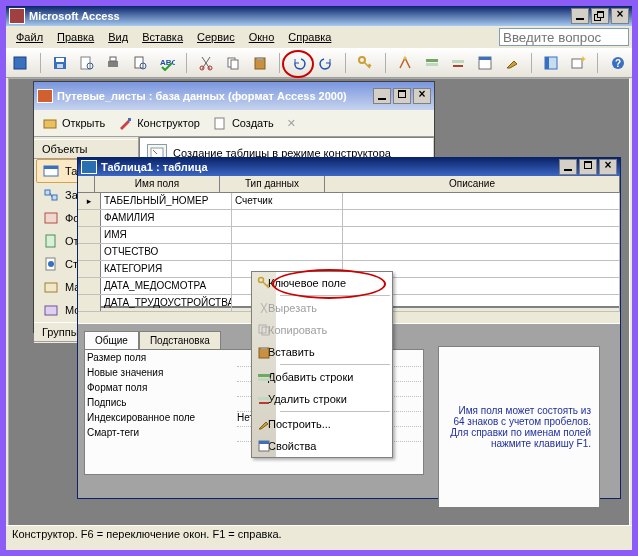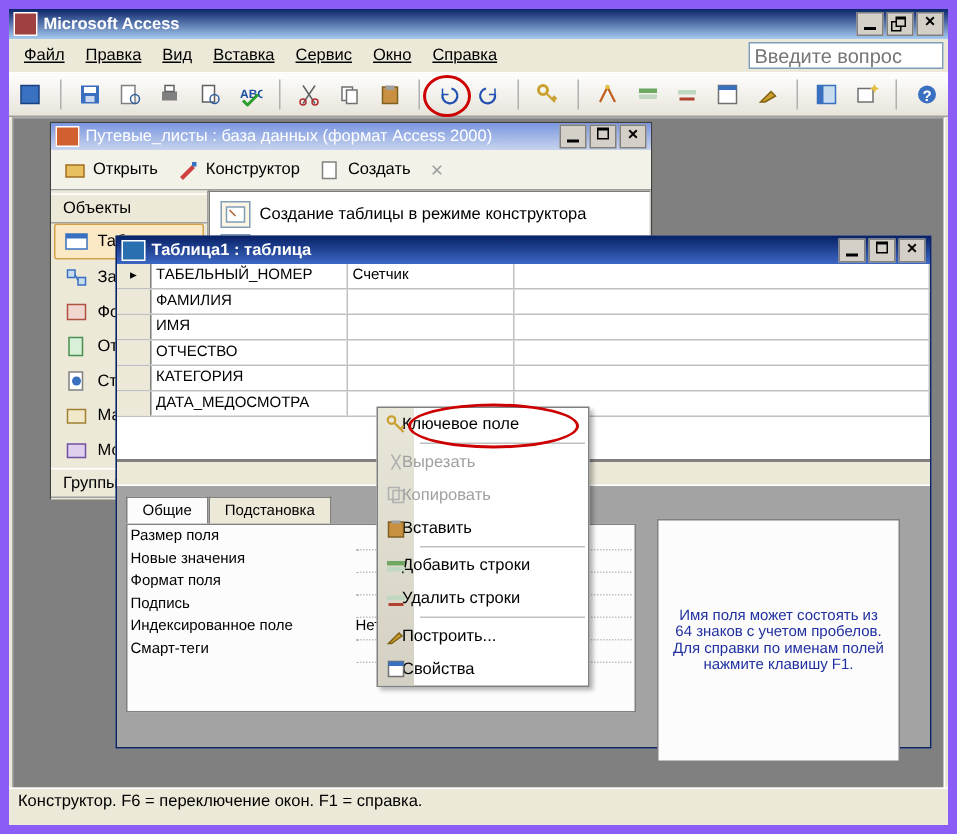--- a/index.html
+++ b/index.html
@@ -28,21 +28,21 @@
 .tb-sep{width:1px;height:20px;background:#b0b0b0;margin:0 3px}
 .tbtn{width:22px;height:22px;display:flex;align-items:center;justify-content:center;border:1px solid transparent;position:relative}
 .tbtn svg{width:16px;height:16px}
 .tb-circle{position:absolute;width:28px;height:24px;border:2px solid #cc0000;border-radius:50%;left:276px;top:1px;pointer-events:none}
 
 
 .mdi{position:absolute;left:2px;right:2px;top:72px;bottom:22px;background:#808080;border:1px inset #fff}
 
 
 .dbwin{position:absolute;left:24px;top:2px;width:400px;height:250px;background:#ece9d8;border:1px solid #404040}
-.dbwin .tbar{height:18px;background:linear-gradient(#7a96df,#c7d4ee);display:flex;align-items:center;padding:0 3px;font-weight:400;color:#fff}
+.dbwin .tbar{height:28px;background:linear-gradient(#7a96df,#c7d4ee);display:flex;align-items:center;padding:0 3px;font-weight:700;color:#fff}
 .dbwin .tbar .i{width:14px;height:12px;background:#d06030;border:1px solid #fff;margin-right:4px}
 .dbwin .dbtools{height:26px;border-bottom:1px solid #a0a0a0;display:flex;align-items:center;padding:0 5px;gap:5px;background:#f3f2e9}
 .dbwin .dbtools .db-act{display:flex;align-items:center;gap:3px;padding:2px 3px;border:1px solid transparent}
 .dbwin .dblayout{display:flex;height:calc(100% - 44px)}
 .dblayout .navcol{width:104px;background:#ece9d8;border-right:1px solid #a0a0a0;padding-top:2px}
 .navcol .cat-head{font-weight:400;padding:3px 8px;color:#000;border-top:1px solid #fff;border-bottom:1px solid #a0a0a0}
 .navcol .cat-item{display:flex;align-items:center;gap:6px;padding:4px 6px;margin:1px 3px}
 .navcol .cat-item.active{background:#fbe9c5;border:1px solid #d4a24b;border-radius:2px;margin:0 2px}
 .navcol .icon-sm{width:16px;height:14px;display:inline-block}
 .dblayout .content{flex:1;background:#fff;border:1px inset #d4d0c8;overflow:auto;padding:4px}
@@ -72,21 +72,21 @@
 .propdiv{display:flex;height:calc(100% - 148px)}
 .prop-left{flex:0 0 340px;padding:4px 6px}
 .prop-tabhead{text-align:center;background:#ece9d8;border-bottom:1px inset #fff;padding:2px;font-size:10px}
 .tabs{display:flex;margin-top:3px}
 .tab{padding:3px 10px;background:#ece9d8;border:1px solid #808080;border-bottom:none;font-size:10px;position:relative}
 .tab.active{background:#fcfcfc;z-index:2}
 .proplist{background:#fcfcfc;border:1px solid #808080;height:120px;padding:2px;font-size:10px}
 .pr{display:flex;height:15px}
 .pr .pk{width:150px}
 .pr .pv{flex:1;border-bottom:1px dotted #c0c0c0}
-.prop-right{flex:1;margin:22px 20px 8px 8px;border:1px solid #808080;background:#fcfcfc;display:flex;align-items:center;justify-content:center;text-align:center;font-size:10px;color:#2030a0;padding:8px}
+.prop-right{flex:1;margin:22px 20px 8px 8px;border:1px solid #808080;background:#fcfcfc;display:flex;align-items:center;justify-content:center;text-align:right;font-size:10px;color:#2030a0;padding:8px}
 
 
 .ctx{position:absolute;left:173px;top:113px;width:140px;background:#fff;border:1px solid #808080;box-shadow:2px 2px 3px rgba(0,0,0,.3);z-index:50}
 .ctx .band{position:absolute;left:0;top:0;bottom:0;width:24px;background:linear-gradient(#e9e7da,#d4d0c4)}
 .ctx .ci{position:relative;display:flex;align-items:center;height:22px;padding-left:16px;font-size:11px}
 .ctx .ci.disabled{color:#a0a0a0}
 .ctx .sep{height:1px;background:#c0c0c0;margin:1px 2px 1px 28px}
 .ctx .ci .cicon{position:absolute;left:4px;width:16px;height:16px;display:flex;align-items:center;justify-content:center}
 .ctx-circle{position:absolute;left:194px;top:111px;width:110px;height:26px;border:2px solid #cc0000;border-radius:50%;z-index:60;pointer-events:none}
 
@@ -365,20 +365,26 @@
       <div class="tbar">
         <span class="i"></span>
         <span style="flex:1">Таблица1 : таблица</span>
         <div class="winbtns">
           <div class="winbtn icon-minimize"></div>
           <div class="winbtn icon-maximize"></div>
           <div class="winbtn icon-close"></div>
         </div>
       </div>
       <div class="grid-area">
+        <div class="grid-head">
+          <div class="gh sel"></div>
+          <div class="gh c1">Имя поля</div>
+          <div class="gh c2">Тип данных</div>
+          <div class="gh c3">Описание</div>
+        </div>
         <div id="rows">
             <div class="gr first">
               <div class="gc sel"></div>
               <div class="gc c1">ТАБЕЛЬНЫЙ_НОМЕР</div>
               <div class="gc c2">Счетчик</div>
               <div class="gc c3"></div>
             </div>
             <div class="gr">
               <div class="gc sel"></div>
               <div class="gc c1">ФАМИЛИЯ</div>
@@ -399,20 +405,26 @@
             </div>
             <div class="gr">
               <div class="gc sel"></div>
               <div class="gc c1">КАТЕГОРИЯ</div>
               <div class="gc c2"></div>
               <div class="gc c3"></div>
             </div>
             <div class="gr">
               <div class="gc sel"></div>
               <div class="gc c1">ДАТА_МЕДОСМОТРА</div>
+              <div class="gc c2"></div>
+              <div class="gc c3"></div>
+            </div>
+            <div class="gr">
+              <div class="gc sel"></div>
+              <div class="gc c1">ДАТА_ТРУДОУСТРОЙСТВА</div>
               <div class="gc c2"></div>
               <div class="gc c3"></div>
             </div>
           </div>
       </div>
       <div class="prop-tabhead">Свойства поля</div>
       <div class="propdiv">
         <div class="prop-left">
           <div class="tabs">
             <div class="tab active">Общие</div>

